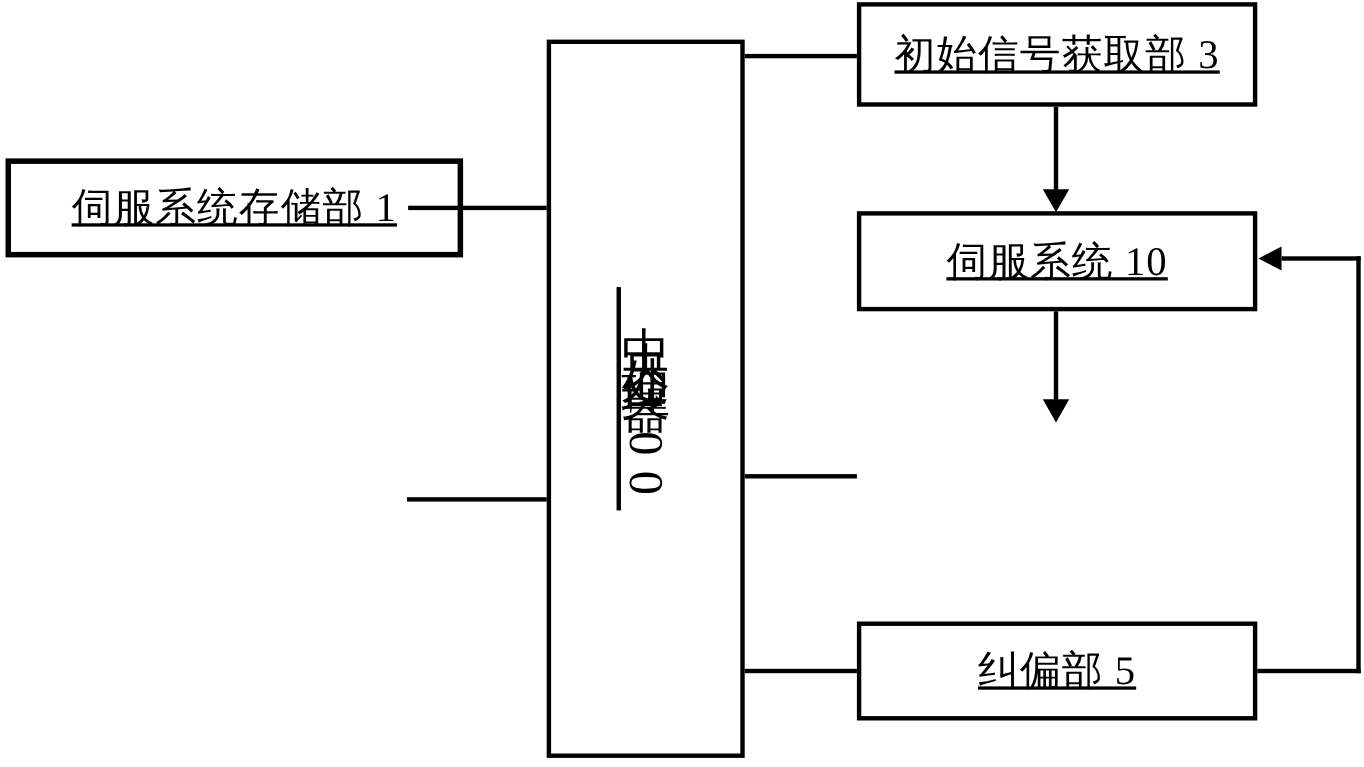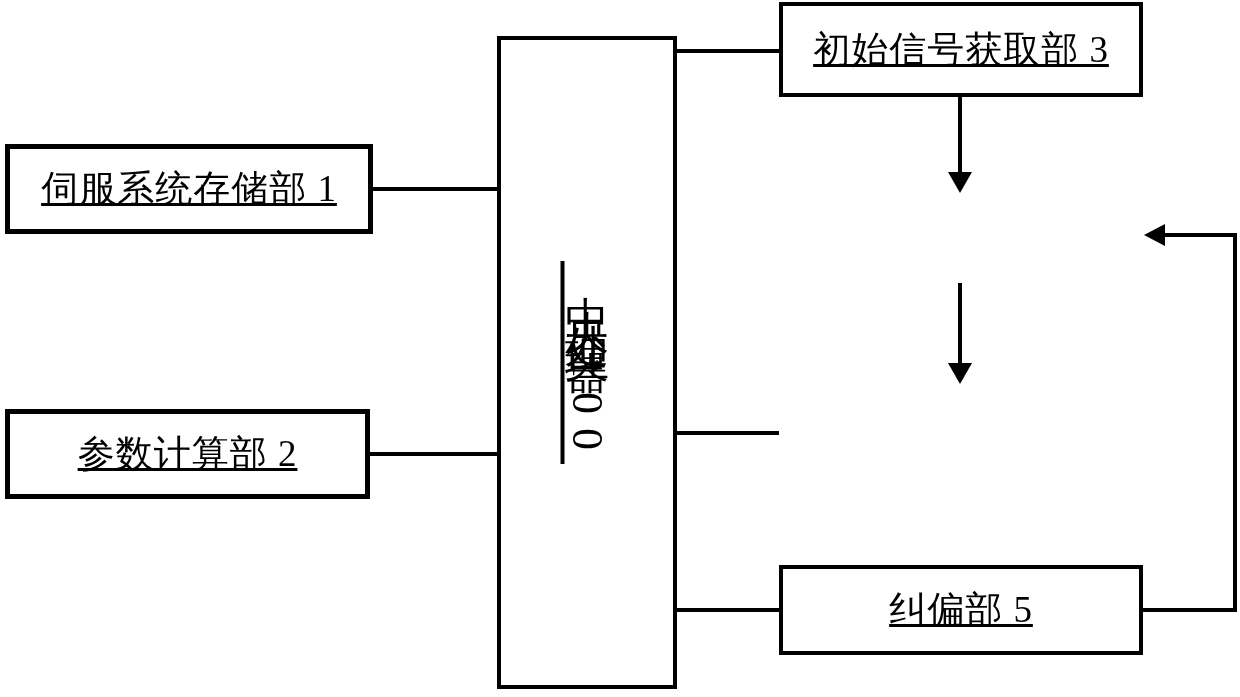--- a/index.html
+++ b/index.html
@@ -49,28 +49,28 @@
     border-top:11px solid transparent;
     border-bottom:11px solid transparent;
     border-right:21px solid #000;
   }
 </style>
 </head>
 <body>
 
 <div id="figure">
 
-  <div class="node thick" style="left:5px; top:144px; width:368px; height:90px;">伺服系统存储部 1</div>
+  <div class="node thick" style="left:5px; top:144px; width:416px; height:90px;">伺服系统存储部 1</div>
 
-  <div class="node thick" style="left:5px; top:409px; width:365px; height:90px;">参数计算部 2</div>
 
   <div class="node thin vertical" style="left:497px; top:36px; width:180px; height:653px;">中央处理器 100</div>
 
   <div class="node thin" style="left:779px; top:2px; width:364px; height:95px;">初始信号获取部 3</div>
 
+  <div class="node thin" style="left:779px; top:192px; width:364px; height:91px;">伺服系统 10</div>
 
 
   <div class="node thin" style="left:779px; top:565px; width:364px; height:90px;text-align:center;">纠偏部 5</div>
 
   <div class="edge" style="left:371px; top:187px; width:126px; height:4px;"></div>
 
   <div class="edge" style="left:370px; top:452px; width:127px; height:4px;"></div>
 
   <div class="edge" style="left:677px; top:49px; width:102px; height:4px;"></div>
 

